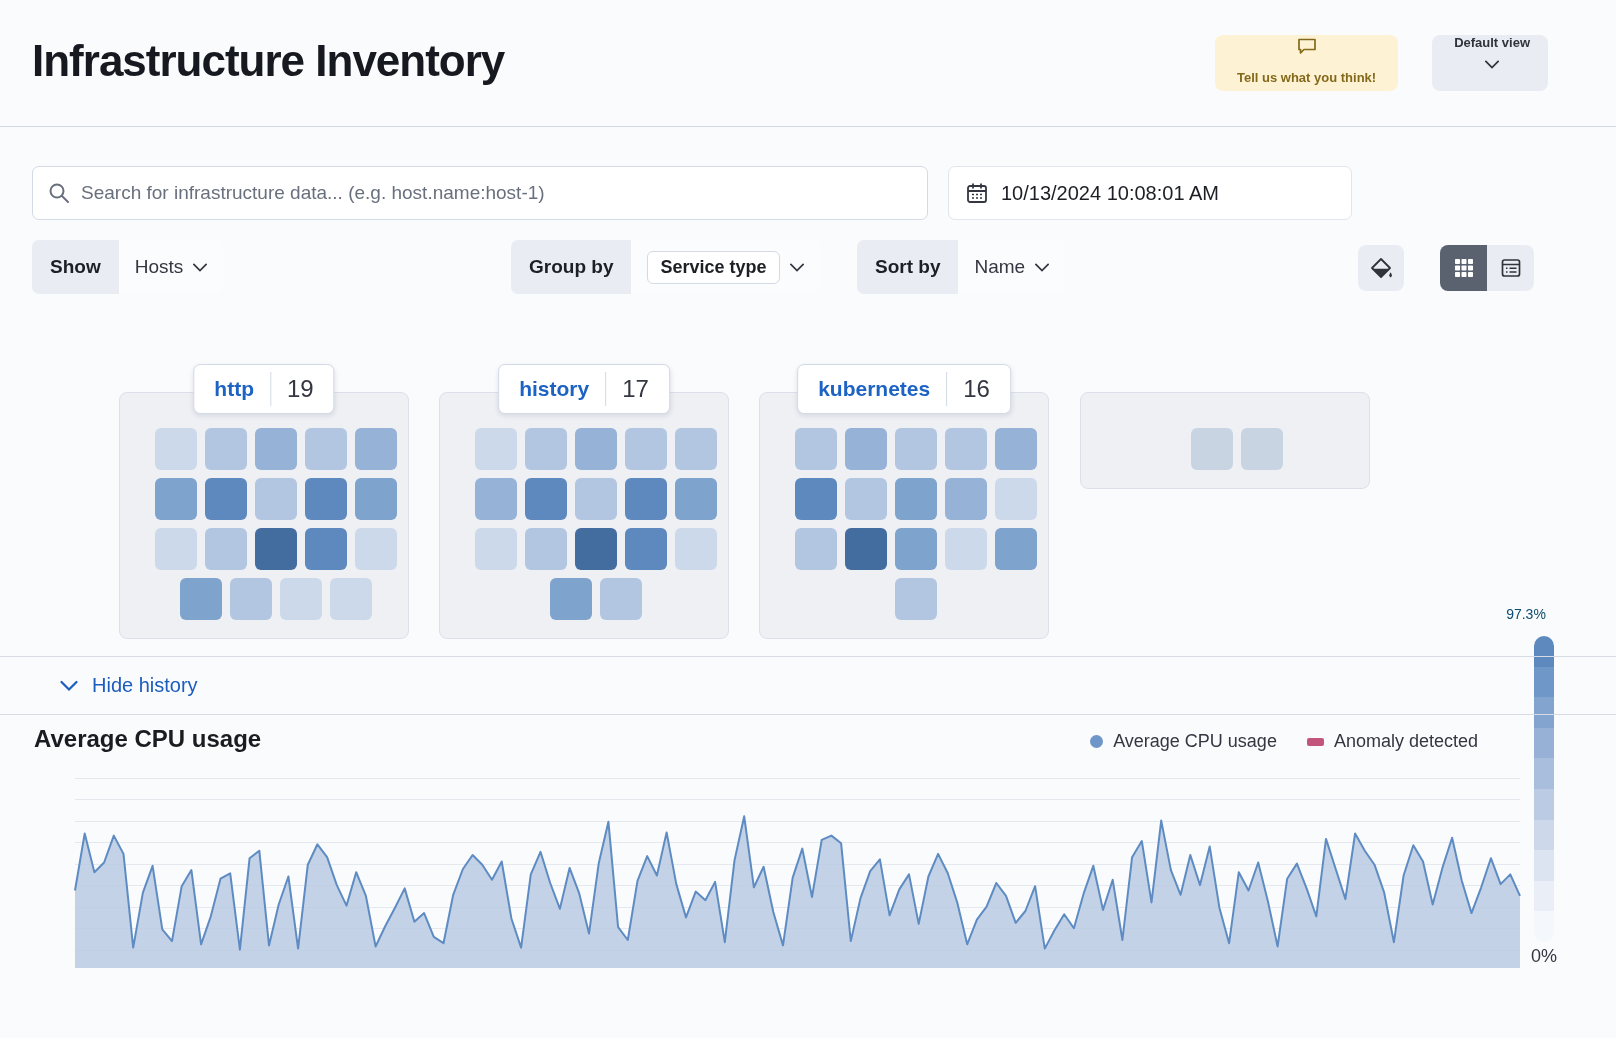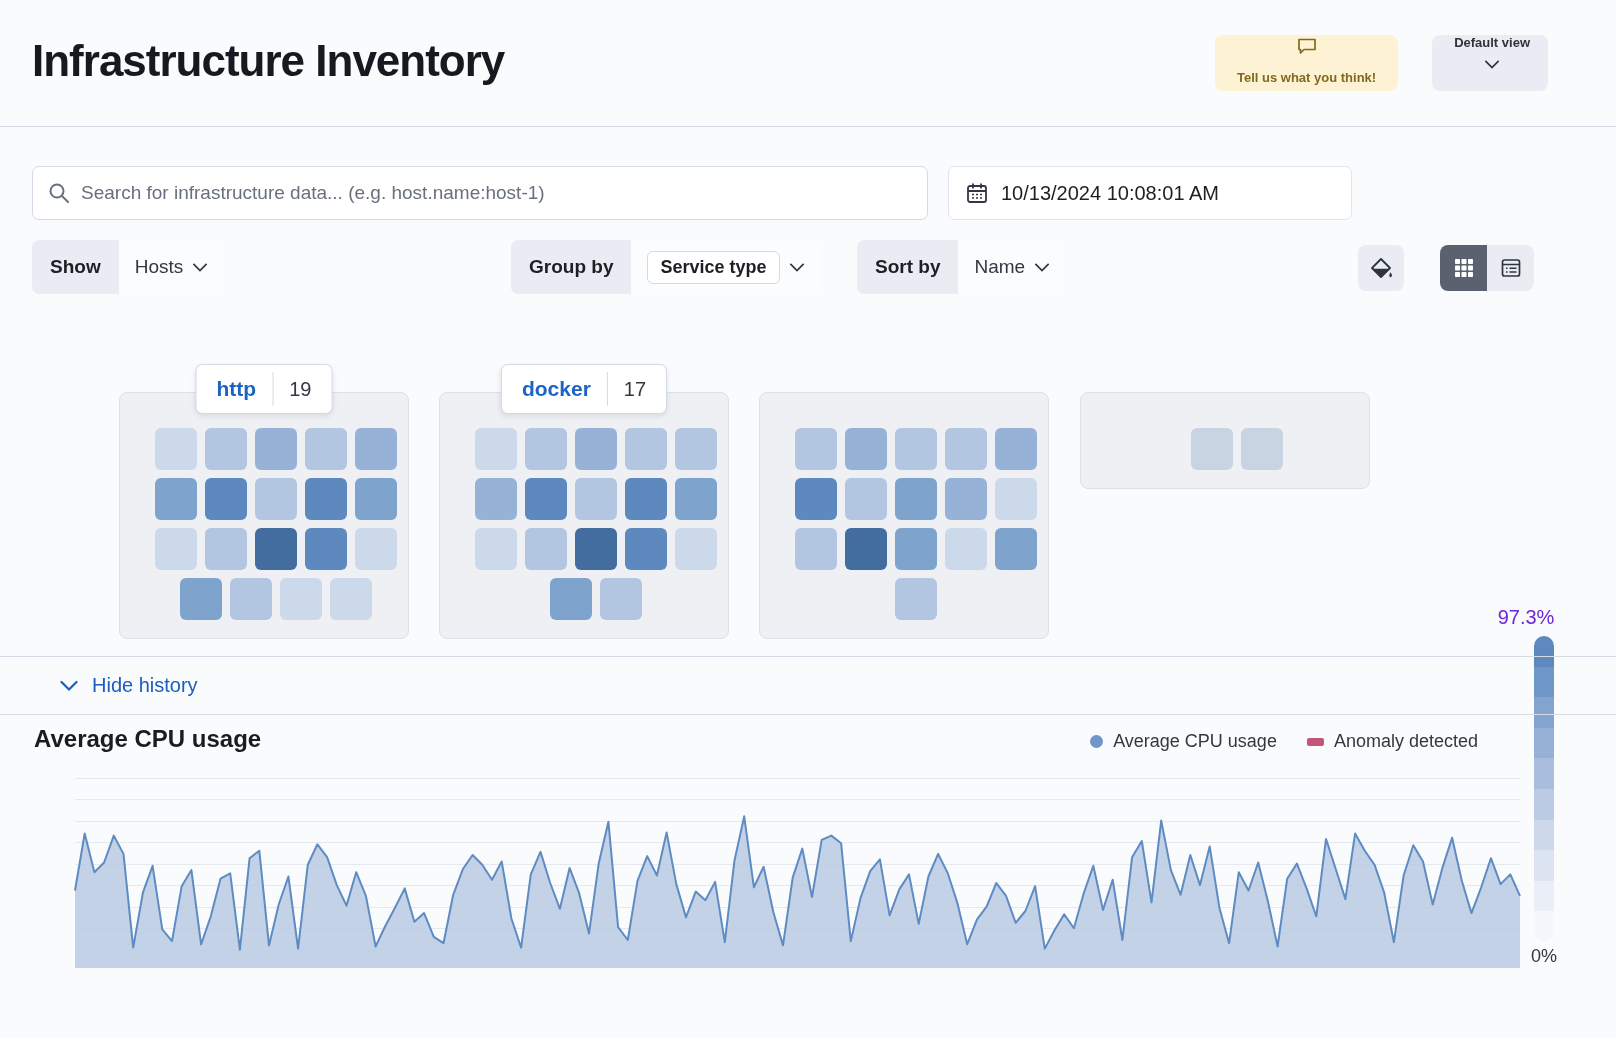--- a/index.html
+++ b/index.html
@@ -57,30 +57,30 @@
 
   
   .waffle-area { position: absolute; top: 300px; left: 0; width: 1616px; height: 356px; }
   .gpanel { position: absolute; background: #eef0f4; border: 1px solid #dbe0ea; border-radius: 8px; padding-left: 24px; }
   .gbadge { position: absolute; top: -29px; left: 50%; transform: translateX(-50%);
             background: #fff; border: 1px solid #d3dae6; border-radius: 7px;
             box-shadow: 0 2px 5px rgba(50,60,90,.12); display: flex; align-items: center;
             height: 50px; padding: 0 4px; cursor: pointer; white-space: nowrap; }
   .gname { color: #1c63c4; font-weight: 700; font-size: 21px; padding: 0 16px; }
   .gsep { width: 1px; height: 34px; background: #d3dae6; }
-  .gcount { color: #343741; font-size: 20px; padding: 0 16px; }
+  .gcount { color: #343741; font-size: 24px; padding: 0 16px; }
   .grows { display: flex; flex-direction: column; gap: 8px; padding-top: 35px; align-items: center; }
   .grow { display: flex; gap: 8px; justify-content: center; }
   .sq { width: 42px; height: 42px; border-radius: 6px; cursor: pointer; }
 
   .scale { position: absolute; left: 1534px; top: 336px; width: 20px; height: 306px;
            border-radius: 10px; overflow: hidden; display: flex; flex-direction: column; }
   .scale-step { flex: 1; }
   .scale-max { position: absolute; left: 1466px; top: 306px; width: 120px; text-align: center;
-               font-size: 20px; color: #6d28d9; }
+               font-size: 14px; color: #0c4a6e; }
   .scale-min { position: absolute; left: 1484px; top: 646px; width: 120px; text-align: center;
                font-size: 18px; color: #343741; }
 
   .divider { position: absolute; left: 0; width: 1616px; height: 1px; background: #d6dbe5; }
   .history-row { position: absolute; top: 656px; left: 0; width: 1616px; height: 59px;
                  display: flex; align-items: center; padding-left: 60px; }
   .history-link { display: flex; align-items: center; gap: 14px; color: #1c5dbd; font-size: 20px;
                   cursor: pointer; }
 
   
@@ -230,21 +230,21 @@
           <div class="grow">
             <div class="sq" style="background: rgb(126, 163, 205);"></div>
             <div class="sq" style="background: rgb(179, 198, 225);"></div>
             <div class="sq" style="background: rgb(204, 217, 234);"></div>
             <div class="sq" style="background: rgb(204, 217, 234);"></div>
           </div>
         </div>
       </div>
       <div class="gpanel" style="left: 439px; top: 92px; width: 290px; height: 247px;">
         <div class="gbadge">
-          <span class="gname">docker</span>
+          <span class="gname">history</span>
                      <span class="gsep"></span>
                      <span class="gcount">17</span>
         </div>
         <div class="grows">
           <div class="grow">
             <div class="sq" style="background: rgb(204, 217, 234);"></div>
             <div class="sq" style="background: rgb(179, 198, 225);"></div>
             <div class="sq" style="background: rgb(150, 178, 214);"></div>
             <div class="sq" style="background: rgb(179, 198, 225);"></div>
             <div class="sq" style="background: rgb(179, 198, 225);"></div>
@@ -263,20 +263,25 @@
             <div class="sq" style="background: rgb(93, 137, 191);"></div>
             <div class="sq" style="background: rgb(204, 217, 234);"></div>
           </div>
           <div class="grow">
             <div class="sq" style="background: rgb(126, 163, 205);"></div>
             <div class="sq" style="background: rgb(179, 198, 225);"></div>
           </div>
         </div>
       </div>
       <div class="gpanel" style="left: 759px; top: 92px; width: 290px; height: 247px;">
+        <div class="gbadge">
+          <span class="gname">kubernetes</span>
+                     <span class="gsep"></span>
+                     <span class="gcount">16</span>
+        </div>
         <div class="grows">
           <div class="grow">
             <div class="sq" style="background: rgb(179, 198, 225);"></div>
             <div class="sq" style="background: rgb(150, 178, 214);"></div>
             <div class="sq" style="background: rgb(179, 198, 225);"></div>
             <div class="sq" style="background: rgb(179, 198, 225);"></div>
             <div class="sq" style="background: rgb(150, 178, 214);"></div>
           </div>
           <div class="grow">
             <div class="sq" style="background: rgb(93, 137, 191);"></div>

